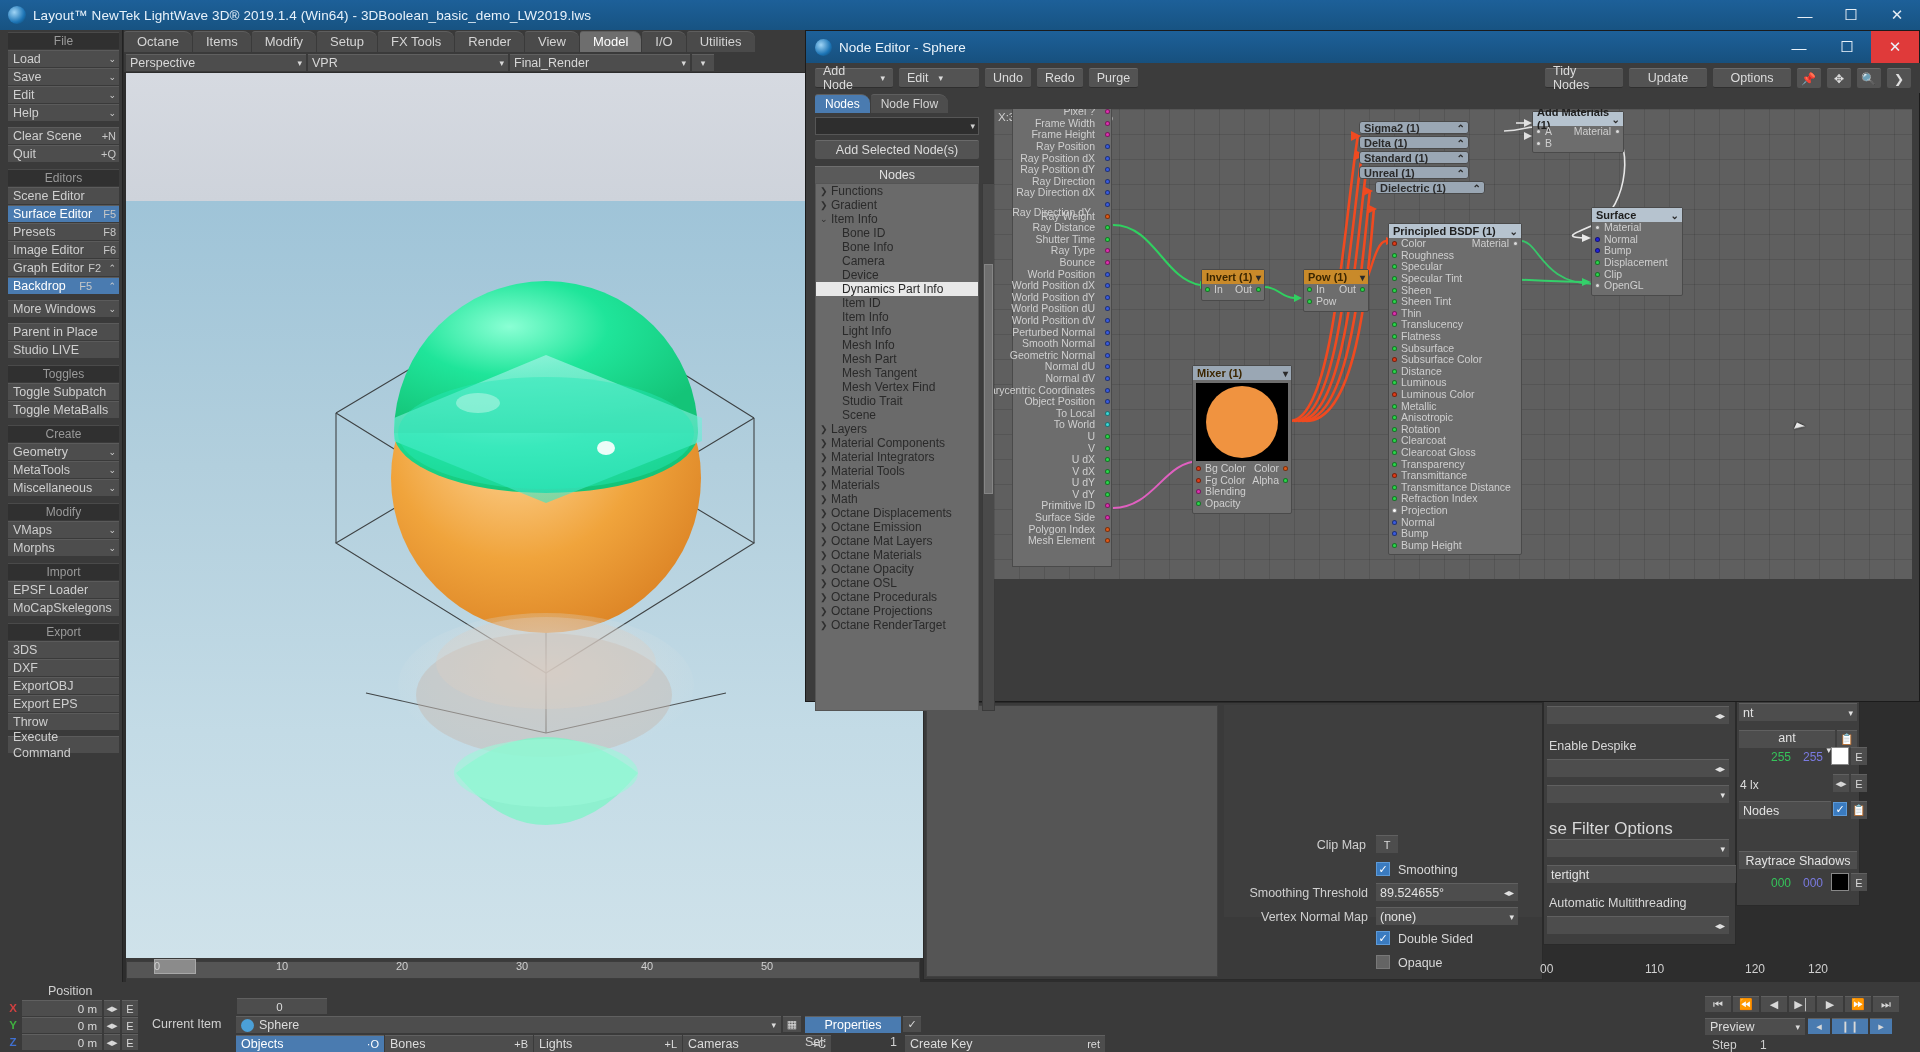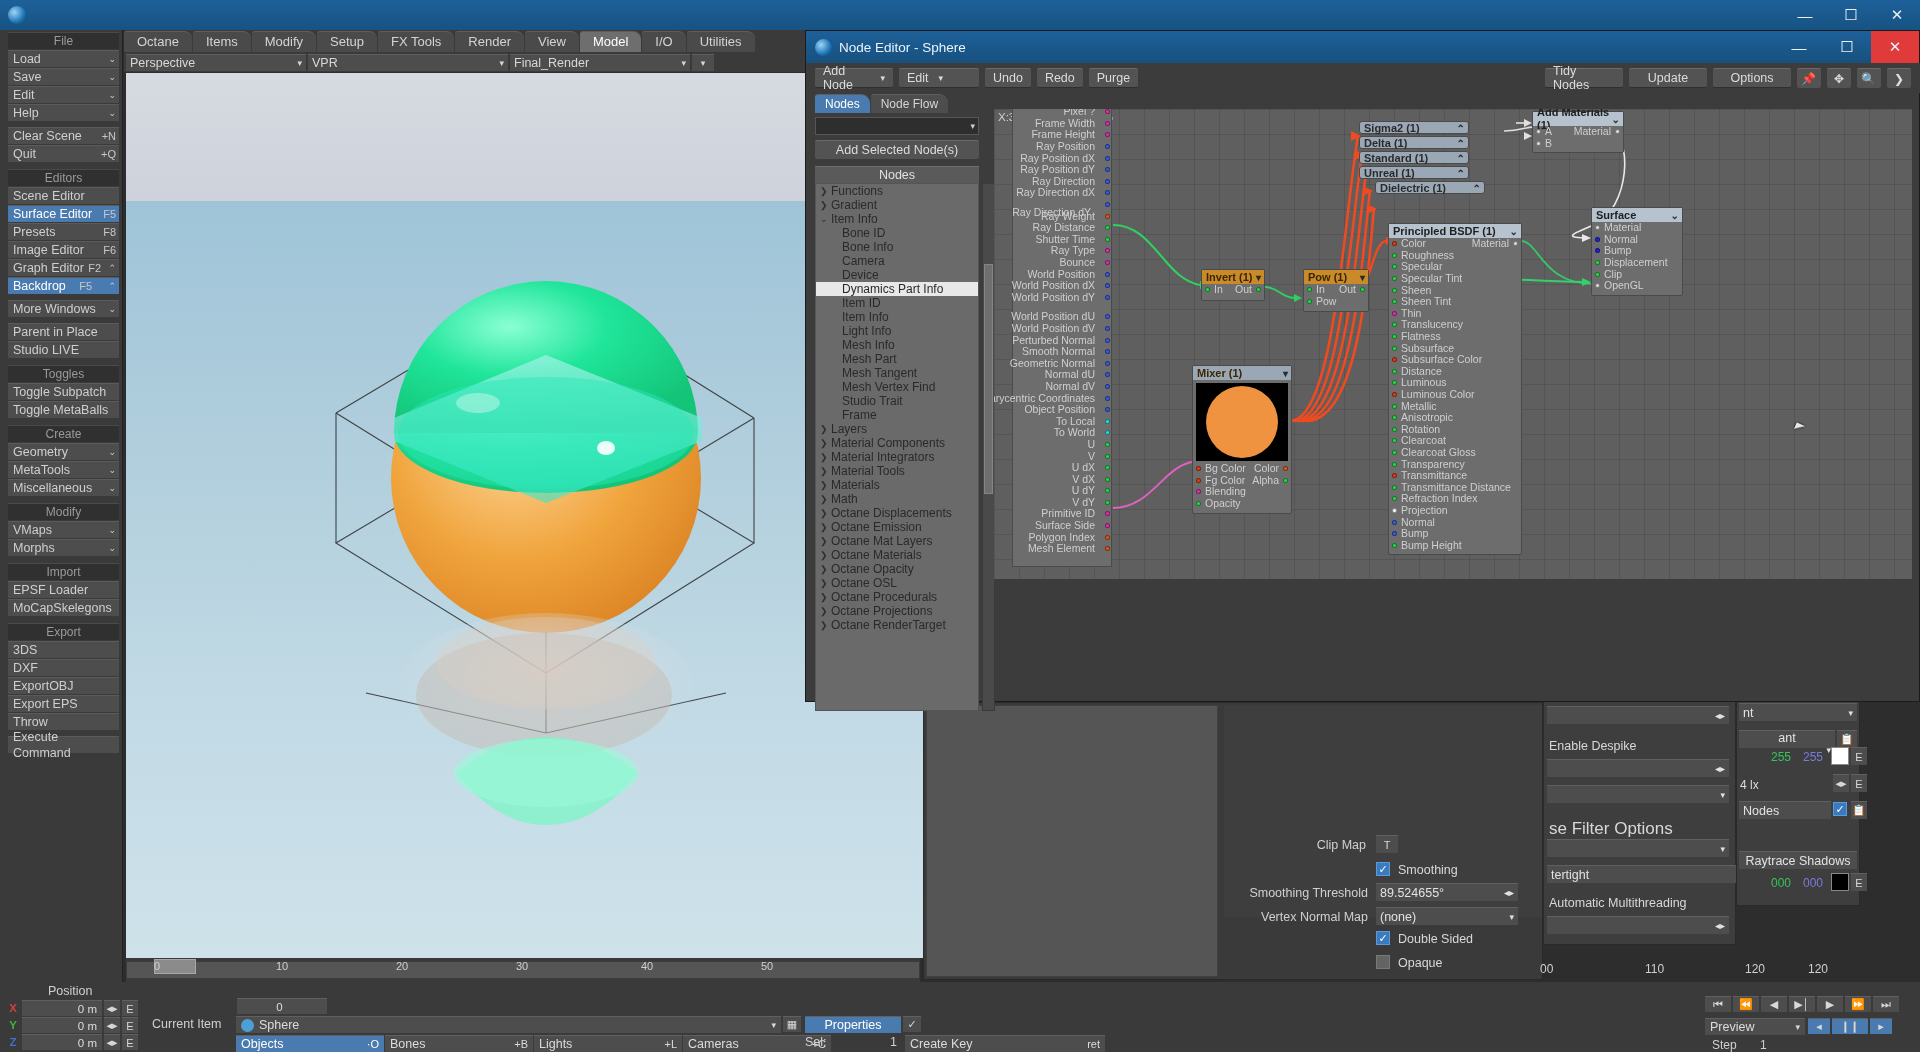--- a/index.html
+++ b/index.html
@@ -215,20 +215,21 @@
     border-left:9px solid #e8e8e8;border-bottom:7px solid transparent;
     transform:rotate(25deg);filter:drop-shadow(0 0 1px #000);}
 </style>
 </head>
 <body>
 
 <div id="app">
 
   <div class="titlebar">
     <div class="tb-icon"></div>
+    <div class="tb-title">Layout™ NewTek LightWave 3D® 2019.1.4 (Win64) - 3DBoolean_basic_demo_LW2019.lws</div>
     <div class="tb-btns">
       <div class="tb-btn">—</div>
       <div class="tb-btn">☐</div>
       <div class="tb-btn close">✕</div>
     </div>
   </div>
 
   <div class="sidebar" id="sidebar">
       <div class="sb-section">File</div>
       <div class="sb-item">
@@ -627,21 +628,21 @@
             <div class="ne-row child">
               <span>Mesh Tangent</span>
             </div>
             <div class="ne-row child">
               <span>Mesh Vertex Find</span>
             </div>
             <div class="ne-row child">
               <span>Studio Trait</span>
             </div>
             <div class="ne-row child">
-              <span>Frame</span>
+              <span>Scene</span>
             </div>
             <div class="ne-row">
               <span class="arrow">❯</span>
               <span>Layers</span>
             </div>
             <div class="ne-row">
               <span class="arrow">❯</span>
               <span>Material Components</span>
             </div>
             <div class="ne-row">
@@ -812,21 +813,21 @@
             <span class="dot" style="background: rgb(58, 92, 224); position: absolute; right: 1px; margin-right: 0px;"></span>
           </div>
           <div class="port" style="white-space: nowrap; position: relative;">
             <span class="lbl" style="position: absolute; right: 12px;">World Position dX</span>
             <span class="dot" style="background: rgb(58, 92, 224); position: absolute; right: 1px; margin-right: 0px;"></span>
           </div>
           <div class="port" style="white-space: nowrap; position: relative;">
             <span class="lbl" style="position: absolute; right: 12px;">World Position dY</span>
             <span class="dot" style="background: rgb(58, 92, 224); position: absolute; right: 1px; margin-right: 0px;"></span>
           </div>
-          <div class="port" style="white-space: nowrap; position: relative; margin-top: 8px;">
+          <div class="port" style="white-space: nowrap; position: relative;">
             <span class="lbl" style="position: absolute; right: 12px;">World Position dU</span>
             <span class="dot" style="background: rgb(58, 92, 224); position: absolute; right: 1px; margin-right: 0px;"></span>
           </div>
           <div class="port" style="white-space: nowrap; position: relative;">
             <span class="lbl" style="position: absolute; right: 12px;">World Position dV</span>
             <span class="dot" style="background: rgb(58, 92, 224); position: absolute; right: 1px; margin-right: 0px;"></span>
           </div>
           <div class="port" style="white-space: nowrap; position: relative;">
             <span class="lbl" style="position: absolute; right: 12px;">Perturbed Normal</span>
             <span class="dot" style="background: rgb(58, 92, 224); position: absolute; right: 1px; margin-right: 0px;"></span>

